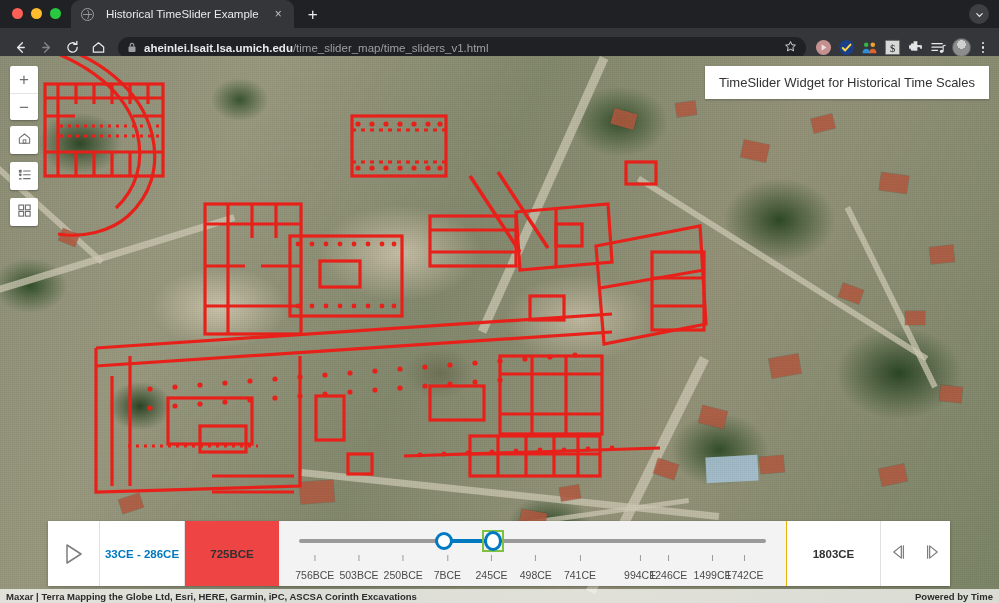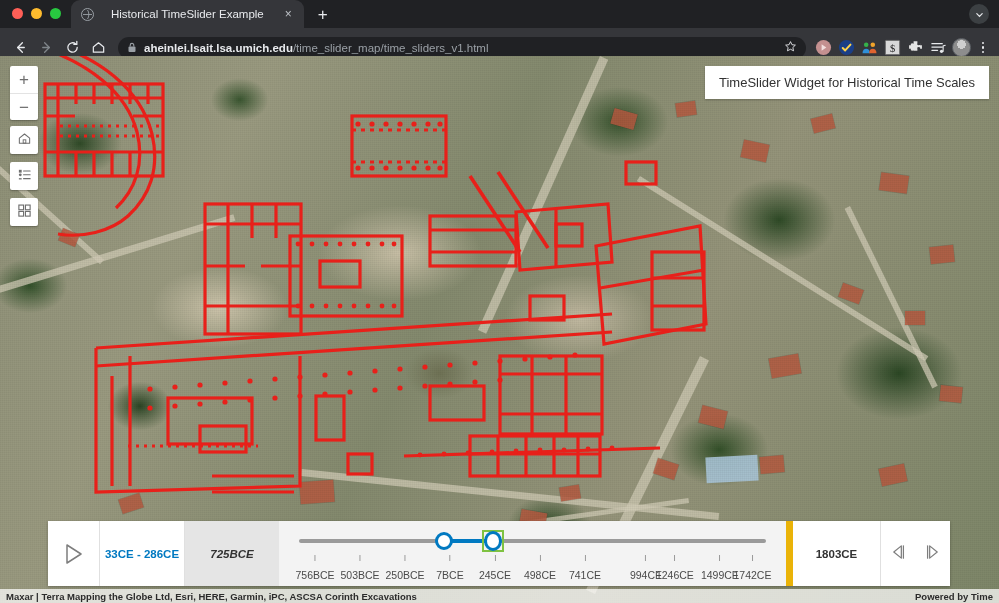--- a/index.html
+++ b/index.html
@@ -19,21 +19,21 @@
   }
   .traffic { display:flex; gap:8px; padding:0 0 9px 12px; align-items:center; }
   .dot { width:11px; height:11px; border-radius:50%; }
   .dot.red { background:#ff5f57; }
   .dot.yellow { background:#febc2e; }
   .dot.green { background:#28c840; }
 
   .tab {
     margin-left:10px; height:28px; min-width:170px;
     background:#35363a; border-radius:9px 9px 0 0;
-    display:flex; align-items:center; gap:17px;
+    display:flex; align-items:center; gap:12px;
     padding:0 8px 0 10px; position:relative;
   }
   .tab-favicon {
     width:13px;height:13px;border-radius:50%;
     border:1.4px solid #9aa0a6; display:flex; align-items:center; justify-content:center;
     flex:0 0 auto;
   }
   .tab-favicon svg { display:block; }
   .tab-title {
     color:#e8eaed; font-size:11.5px; white-space:nowrap;
@@ -171,22 +171,21 @@
   }
   .ts-play svg { display:block; }
   .ts-extent {
     width:85px; display:flex; align-items:center; justify-content:center;
     border-right:1px solid #e0e0e0;
     color:#0079c1; font-size:11.5px; font-weight:bold; white-space:nowrap;
   }
   .ts-min {
     width:94px; display:flex; align-items:center; justify-content:center;
     color:#323232; font-size:11.5px; font-weight:bold; white-space:nowrap;
-    background:#e5e5e5;
-    font-style:italic;
+    background:#ef4444;
   }
   .ts-track-wrap {
     flex:1 1 auto; position:relative; background:#f3f3f3;
   }
   .ts-rail {
     position:absolute; left:20px; right:20px; top:18px; height:4px;
     background:#9a9a9a; border-radius:2px;
   }
   .ts-range {
     position:absolute; top:18px; height:4px; background:#0079c1;
@@ -198,28 +197,28 @@
   }
   .ts-thumb.focused {
     border-radius:0; background:transparent; border:2px solid #7fc241;
     width:22px;height:22px;top:9px;transform:translateX(-11px);
     display:flex;align-items:center;justify-content:center;
   }
   .ts-thumb.focused::after {
     content:""; width:14px;height:14px;border-radius:50%;
     background:#fff;border:3px solid #0079c1;display:block;
   }
-  .ts-ticks { position:absolute; left:20px; right:28px; top:34px; height:28px; }
+  .ts-ticks { position:absolute; left:20px; right:36px; top:34px; height:28px; }
   .ts-tick { position:absolute; top:0; transform:translateX(-50%); text-align:center; }
   .ts-tick b { display:block; width:1px;height:6px;background:#9a9a9a;margin:0 auto 4px; }
   .ts-tick span { font-size:10.5px; color:#4a4a4a; white-space:nowrap; }
   .ts-max {
     width:94px; display:flex; align-items:center; justify-content:center;
     color:#323232; font-size:11.5px; font-weight:bold; white-space:nowrap;
-    border-left:7px solid #eab308;
+    border-left:1px solid #eab308;
   }
   .ts-steps { width:70px; display:flex; border-left:1px solid #e0e0e0; }
   .ts-step { flex:1 1 0; display:flex; align-items:center; justify-content:center; }
 
   
   .attrib {
     position:absolute; left:0; bottom:0; width:999px; height:14px;
     display:flex; align-items:center; justify-content:space-between;
     padding:0 6px; font-size:9.5px; color:#2b2b2b;
     background:rgba(255,255,255,.72);

